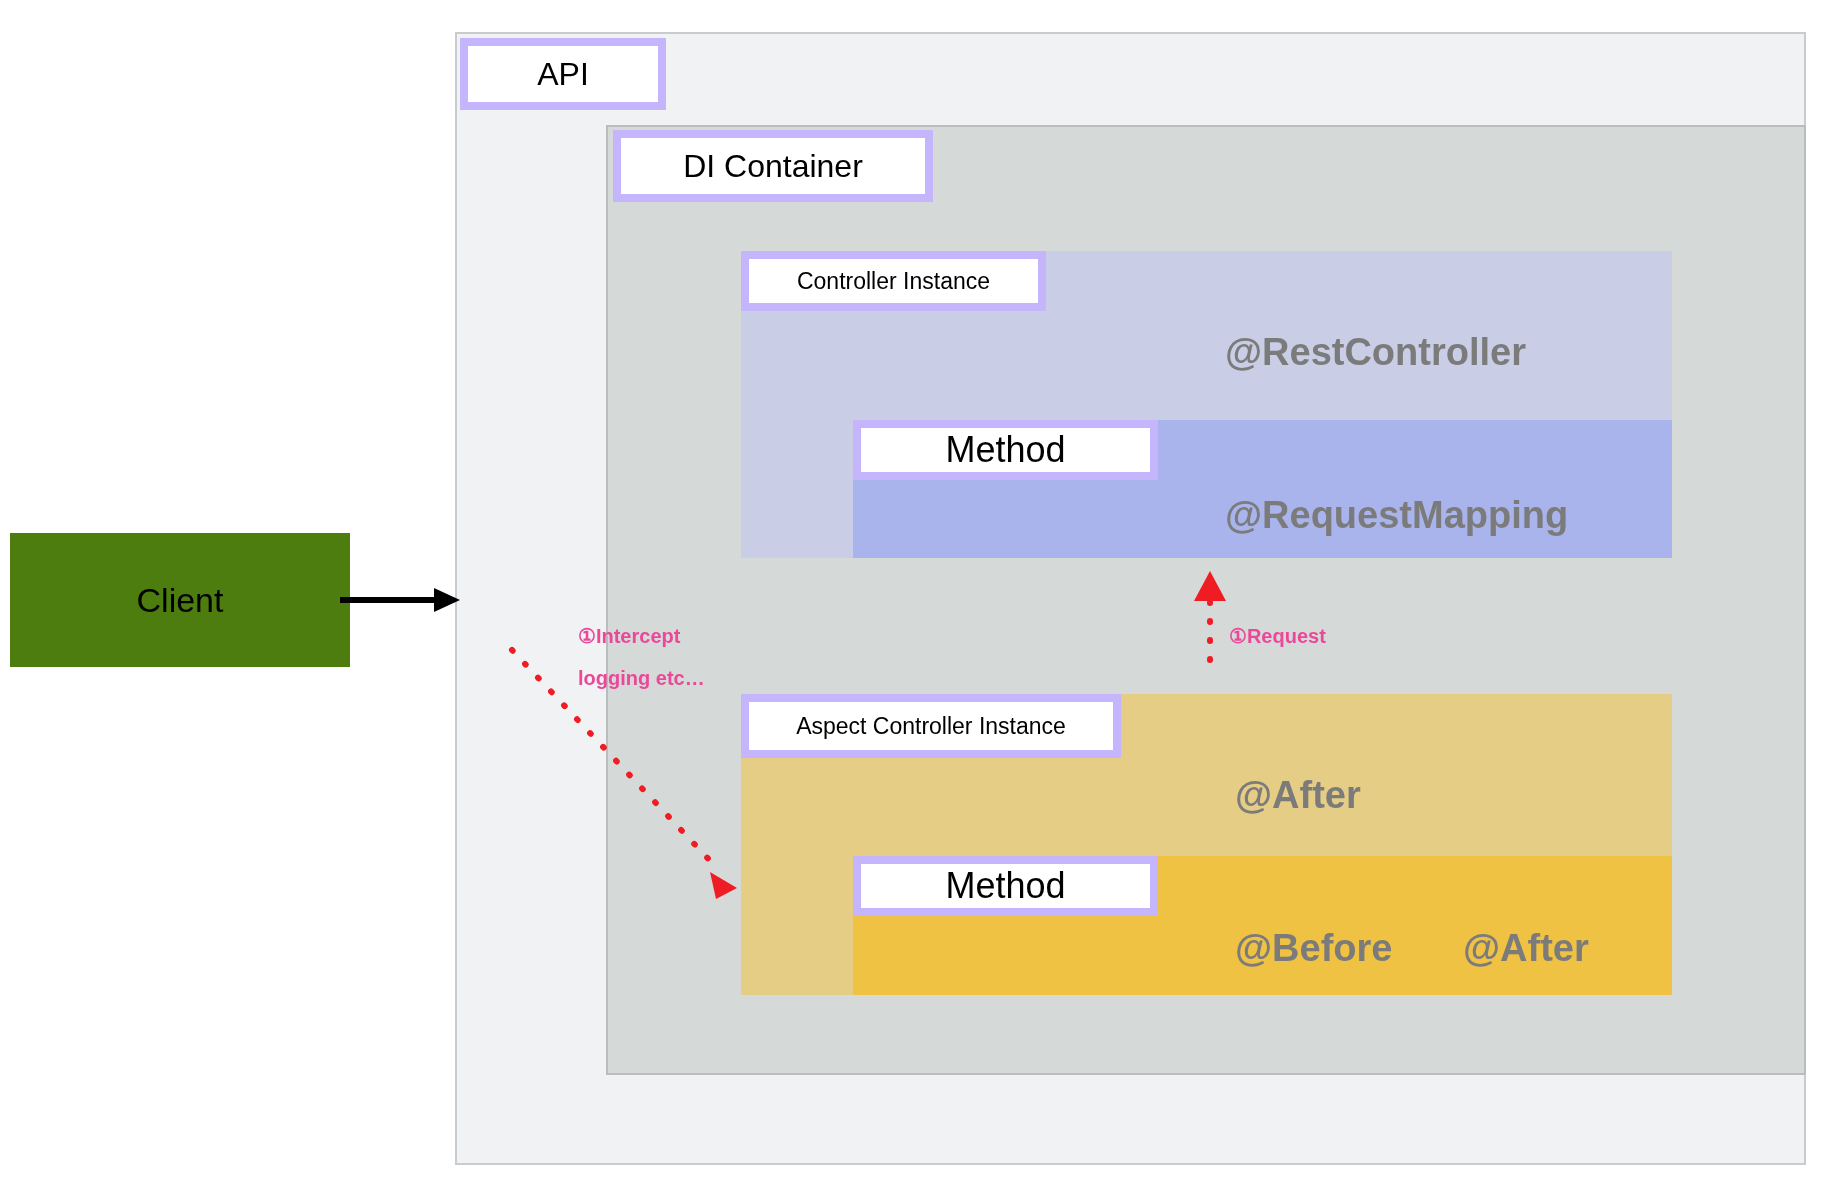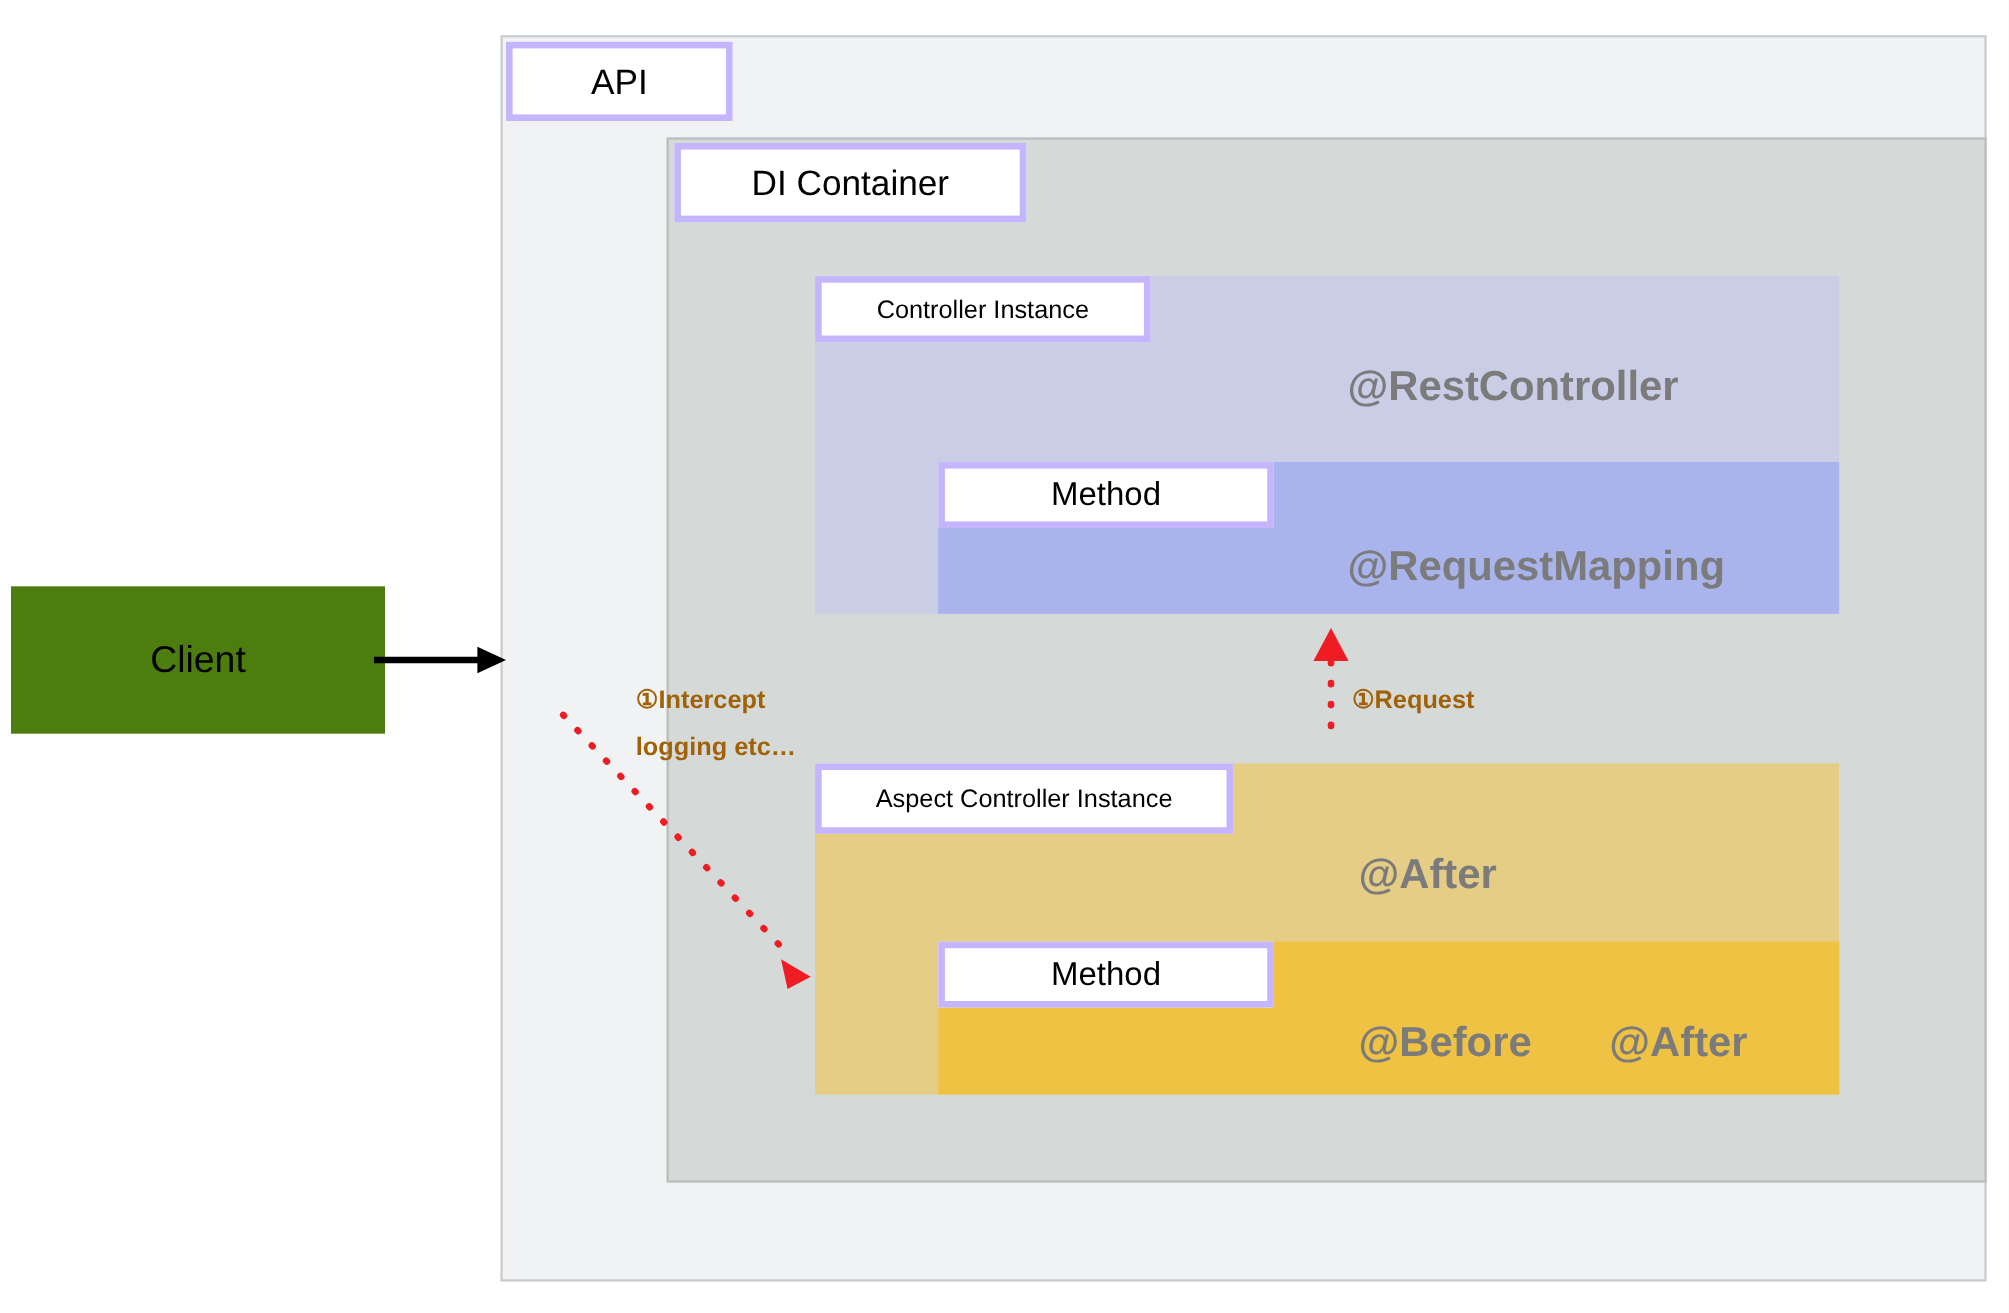--- a/index.html
+++ b/index.html
@@ -34,29 +34,29 @@
   .di-panel {
     left: 606px; top: 125px;
     width: 1200px; height: 950px;
     background: #d5dad9;
     border: 2px solid #b9bebd;
   }
 
   
   .label-box {
     background: #ffffff;
-    border: 6px solid #c4b5fd;
+    border: 8px solid #c4b5fd;
     display: flex;
     align-items: center;
     justify-content: center;
     color: #000000;
     z-index: 30;
   }
   .label-box.big  { font-size: 32px; }
-  .label-box.mid  { font-size: 30px; }
+  .label-box.mid  { font-size: 36px; }
   .label-box.small{ font-size: 23px; }
 
   .box-api        { left: 460px;  top: 38px;  width: 206px; height: 72px; }
   .box-di         { left: 613px;  top: 130px; width: 320px; height: 72px; }
   .box-controller { left: 741px;  top: 251px; width: 305px; height: 60px; }
   .box-method-1   { left: 853px;  top: 420px; width: 305px; height: 60px; }
   .box-aspect-ctl { left: 741px;  top: 694px; width: 380px; height: 64px; }
   .box-method-2   { left: 853px;  top: 856px; width: 305px; height: 60px; }
 
   
@@ -102,23 +102,23 @@
   }
   .t-rest    { left: 1225px; top: 307px; }
   .t-reqmap  { left: 1225px; top: 470px; }
   .t-aspect  { left: 1235px; top: 750px; }
   .t-before  { left: 1235px; top: 903px; }
   .t-after   { left: 1463px; top: 903px; }
 
   
   .red-note {
     position: absolute;
-    color: #a16207;
+    color: #ec4899;
     font-weight: bold;
-    font-size: 23px;
+    font-size: 20px;
     line-height: 42px;
     white-space: nowrap;
     z-index: 40;
   }
   .note-intercept { left: 578px; top: 615px; }
   .note-request   { left: 1229px; top: 615px; }
 
   
   .overlay {
     position: absolute;

